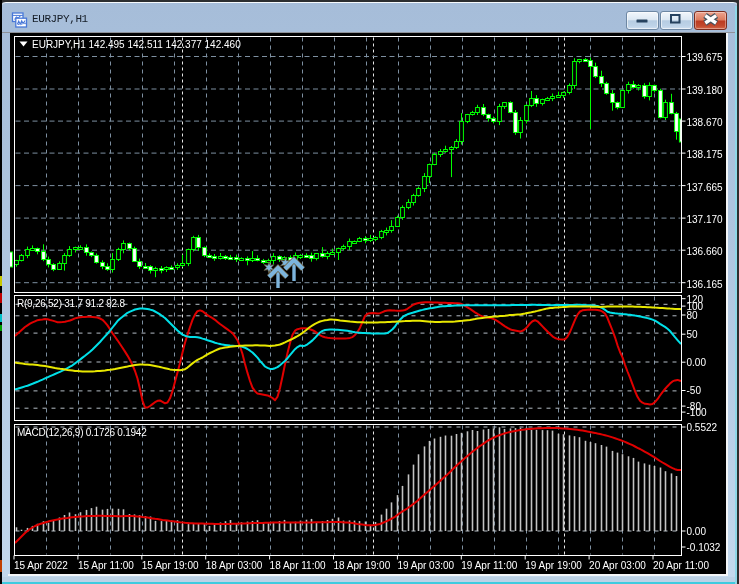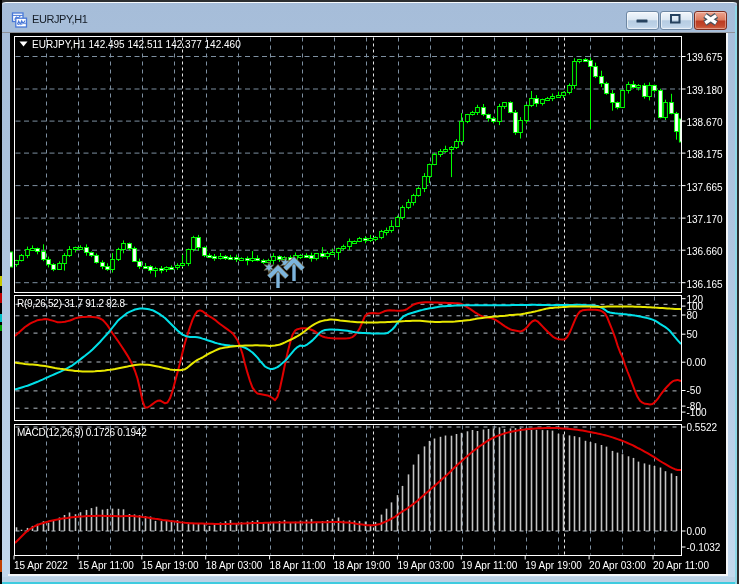--- a/index.html
+++ b/index.html
@@ -1,16 +1,16 @@
 <!DOCTYPE html>
 <html><head><meta charset="utf-8"><title>EURJPY,H1</title>
 <style>
 html,body{margin:0;padding:0;width:739px;height:584px;overflow:hidden;background:#2e2e2e;font-family:"Liberation Sans",sans-serif;}
 #win{position:absolute;left:2px;top:0px;width:735px;height:581px;background:linear-gradient(#a6bdd9 0%,#aec5df 40%,#b9cfe7 75%,#c3d9ed 100%);border-radius:4px 4px 0 0;border-top:2px solid #2c2e30;box-shadow:inset 0 1px 0 #f6fafd;}#tshadow{position:absolute;left:2px;top:31.5px;width:735px;height:1.5px;background:#8e9298;}
-#titletext{position:absolute;left:32px;top:13px;font-size:11px;letter-spacing:-0.4px;color:#141c26;}
+#titletext{position:absolute;left:32px;top:13px;font-size:11px;letter-spacing:-0.4px;color:#141c26;font-family:Liberation Mono, monospace;}
 .btn{position:absolute;top:11px;width:31px;height:17px;border-radius:3px;border:1px solid #6d87a3;background:linear-gradient(#f2f7fc 0%,#dce8f3 45%,#b6cce2 52%,#bed3e8 82%,#cfdff0 100%);box-shadow:inset 0 0 0 1px rgba(255,255,255,0.6);}
 #bmin{left:626px;}
 #bres{left:660px;}
 #bclose{left:694px;border:1px solid #7c2d1f;background:linear-gradient(#eda591 0%,#dd7c5f 45%,#bc3c22 55%,#c24a2e 82%,#d4694a 100%);box-shadow:inset 0 0 0 1px rgba(255,255,255,0.35);}
 #client{position:absolute;left:10px;top:33px;width:717px;height:541px;background:#000;}
 #bevelb{position:absolute;left:8px;top:574px;width:719px;height:2px;background:#f4f6f8;}
 #bevelr{position:absolute;left:726px;top:33px;width:2px;height:543px;background:#f4f6f8;}
 #edger{position:absolute;left:735px;top:6px;width:2px;height:578px;background:#8fd8e8;}
 #darkr{position:absolute;left:737px;top:0;width:2px;height:584px;background:#2e2e2e;}
 #edgeb{position:absolute;left:2px;top:581.5px;width:733px;height:2.5px;background:#3ecbdf;}

